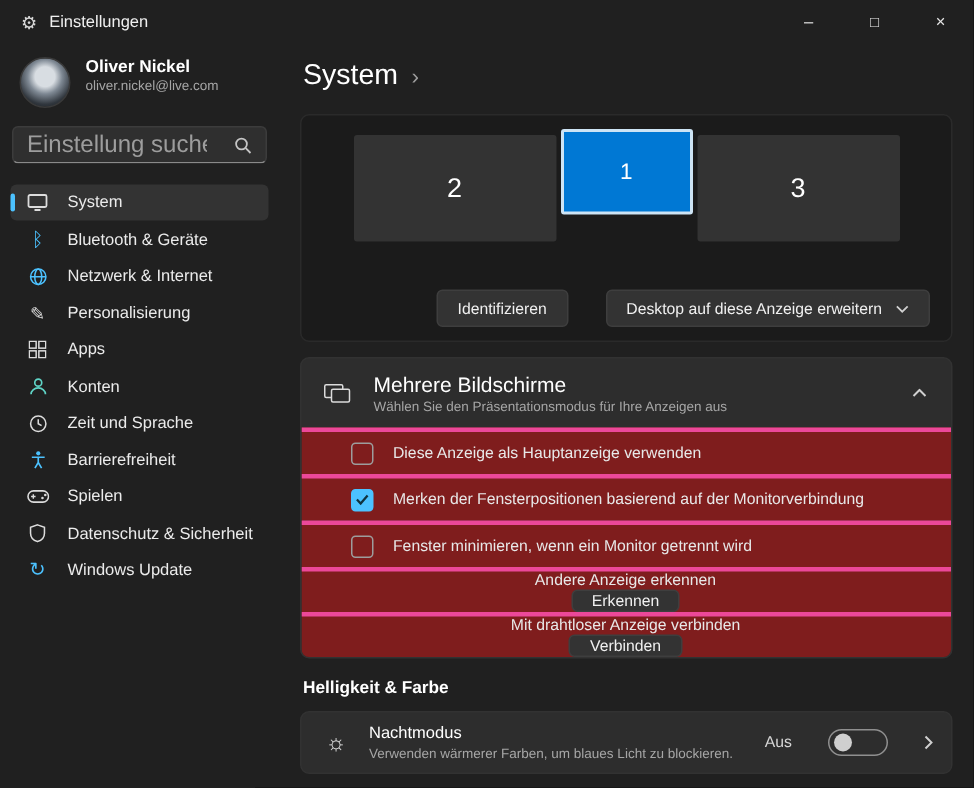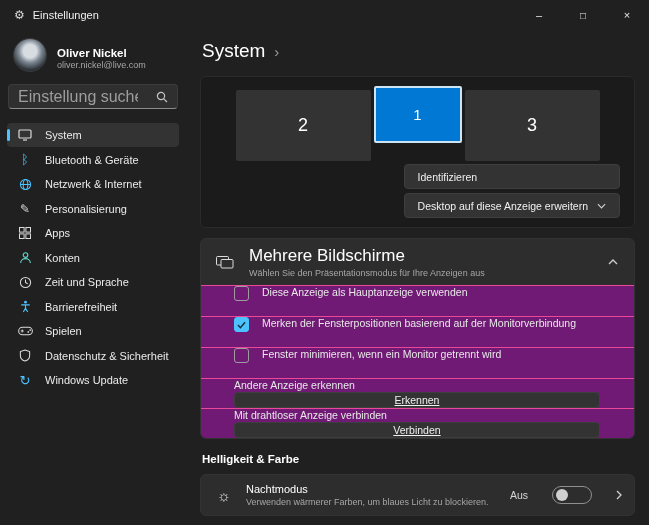--- a/index.html
+++ b/index.html
@@ -14,21 +14,21 @@
   .titlebar-left { display:flex; align-items:center; gap:8px; padding-left:14px; font-size:11px; color:#f0f0f0; }
   .gear-glyph { font-size:12px; color:#d8d8d8; }
   .win-controls { display:flex; height:30px; }
   .win-btn { width:44px; height:30px; display:flex; align-items:center; justify-content:center; font-size:11px; color:#e8e8e8; }
   .win-btn.max { font-size:10px; }
   
   .app-body { display:flex; height:495px; }
   .sidebar { width:186px; flex-shrink:0; padding:2px 7px 0 7px; }
   .main { flex:1; padding:6px 14px 0 14px; position:relative; overflow:hidden; }
   
-  .profile { display:flex; align-items:flex-end; gap:10px; padding:6px 2px 10px 6px; }
+  .profile { display:flex; align-items:flex-start; gap:10px; padding:6px 2px 10px 6px; }
   .avatar {
     width:34px; height:34px; border-radius:50%;
     background:radial-gradient(circle at 50% 38%, #d8dde2 0 26%, #7e8893 45%, #30363d 72%, #15181c 100%);
     border:1px solid #3a3a3a; flex-shrink:0;
   }
   .profile-name { font-size:11.5px; font-weight:700; line-height:1.25; }
   .profile-email { font-size:9px; color:#a6a6a6; line-height:1.3; }
   .searchbox {
     margin:2px 1px 14px 1px; height:25px; background:#2f2f2f;
     border:1px solid #3c3c3c; border-bottom:1px solid #8a8a8a; border-radius:4px;
@@ -60,38 +60,38 @@
     background:#1b1b1b; border:1px solid #2a2a2a; border-radius:6px;
     height:152px; position:relative; margin-bottom:10px;
   }
   .monitors { display:flex; justify-content:center; align-items:flex-start; gap:3px; padding-top:9px; }
   .monitor {
     background:#333333; display:flex; align-items:center; justify-content:center;
     color:#ffffff; border-radius:2px;
   }
   .monitor.wide { width:135px; height:71px; margin-top:4px; font-size:18px; }
   .monitor.primary { width:88px; height:57px; background:#0078d4; border:2px solid #cde4f5; font-size:15px; }
-  .monitor-actions { position:absolute; right:14px; bottom:9px; display:flex; gap:4px;flex-direction:column; }
+  .monitor-actions { position:absolute; right:14px; bottom:9px; display:flex; gap:25px; }
   .btn {
     background:#333333; border:1px solid #3e3e3e; border-radius:4px; color:#f0f0f0;
     font-family:inherit; font-size:10.5px; height:25px;
     display:flex; align-items:center; padding:0 13px; gap:9px;
   }
-  .btn-small { min-width:72px; height:16px; justify-content:center;text-decoration:underline; }
+  .btn-small { min-width:72px; height:16px; justify-content:center; }
   
   .expander { background:#2d2d2d; border:1px solid #323232; border-radius:6px; overflow:hidden; margin-bottom:12px; }
   .expander-header { display:flex; align-items:center; gap:14px; padding:8px 14px; height:46px; }
   .exp-icon { width:20px; display:flex; justify-content:center; flex-shrink:0; }
   .exp-text { flex:1; }
-  .exp-title { font-size:17px; color:#ffffff; }
+  .exp-title { font-size:14px; color:#ffffff; }
   .exp-sub { font-size:9px; color:#a6a6a6; margin-top:2px; }
   .exp-chevron { padding:4px 2px; display:flex; }
   .exp-row {
-    display:flex; background:#701a75;
-    border-top:1px solid #ec4899; height:31px; padding:0 34px 0 33px; font-size:10.5px; color:#e8e8e8;
+    display:flex; align-items:center; background:#7f1d1d;
+    border-top:3px solid #ec4899; height:31px; padding:0 34px 0 33px; font-size:10.5px; color:#e8e8e8;
   }
   .exp-row.action { height:30px;flex-direction:column; }
   .row-label { flex:1; }
   .checkbox {
     width:15px; height:15px; border:1px solid #9d9d9d; border-radius:3px;
     margin-right:13px; flex-shrink:0; display:flex; align-items:center; justify-content:center;
     background:transparent;
   }
   .checkbox.checked { background:#4cc2ff; border-color:#4cc2ff; }
   

